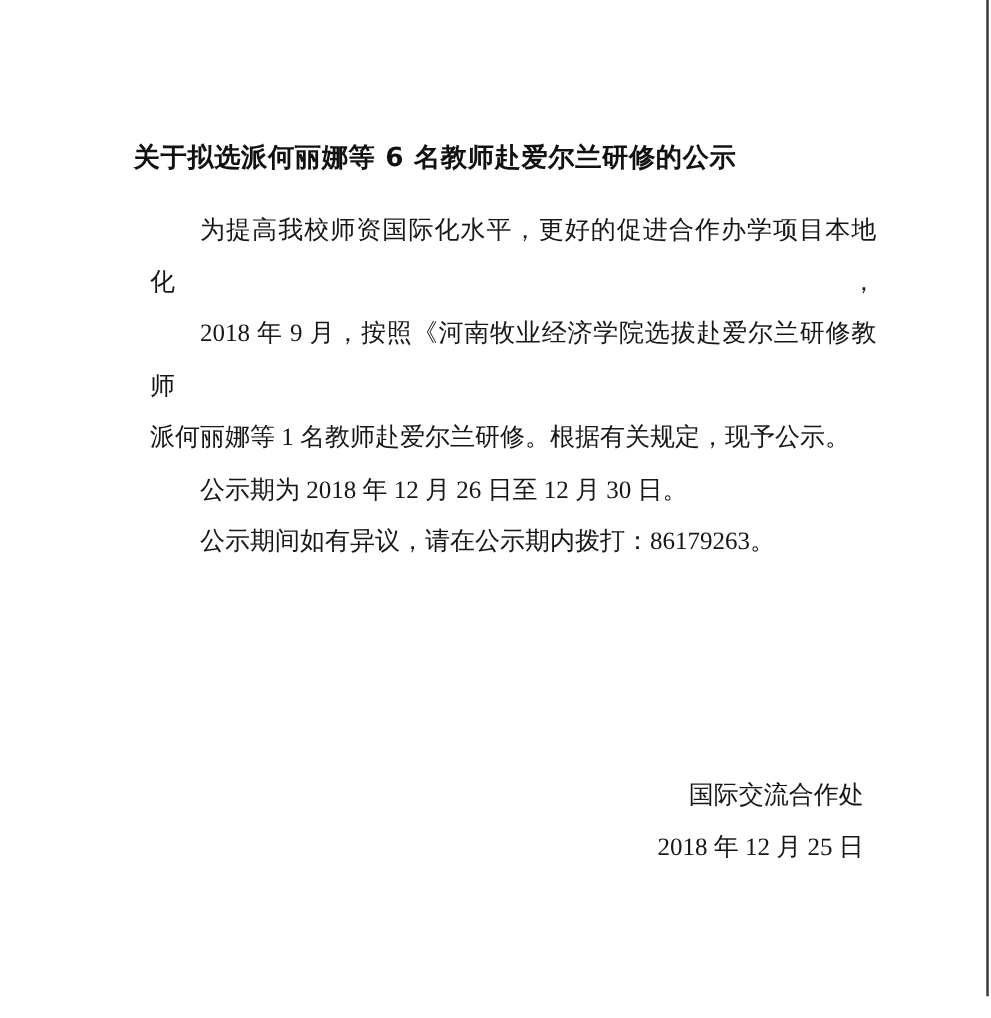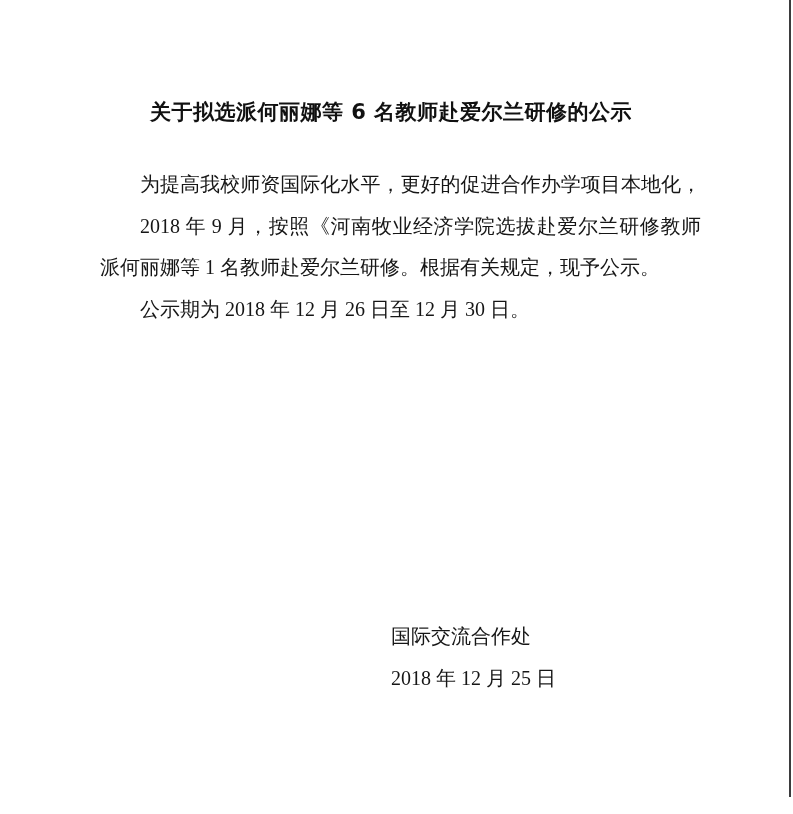--- a/index.html
+++ b/index.html
@@ -7,60 +7,60 @@
   .page {
     position: relative;
     width: 793px;
     height: 814px;
     background: #ffffff;
     font-family: "Liberation Serif", "DejaVu Serif", serif;
     color: #161616;
   }
   .doc-title {
     position: absolute;
-    top: 98px;
+    top: 112px;
     left: 0;
     width: 696px;
     text-align: center;
     font-family: "DejaVu Sans", "Liberation Sans", sans-serif;
     font-weight: bold;
     font-size: 21px;
     line-height: 28px;
     color: #111111;
     letter-spacing: 0.5px;
-    margin-left: 43px;
   }
   .body-block {
     position: absolute;
     top: 164px;
     left: 100px;
     width: 601px;
     font-size: 20px;
   }
   .line {
     line-height: 41.5px;
     white-space: nowrap;
     text-align: left;
+    margin-left: 20px;
   }
   .line.fill {
     white-space: normal;
     text-align: justify;
     text-align-last: justify;
     text-justify: inter-character;
   }
   .line.indent { text-indent: 2em; }
   .signature-block {
     position: absolute;
     top: 616px;
     left: 391px;
     width: 300px;
     font-size: 20px;
     text-align: center;
   }
-  .signature-block .line { text-align: left; }
+  .signature-block .line { text-align: right; }
   .edge-line {
     position: absolute;
     top: 0;
     left: 789px;
     width: 2px;
     height: 797px;
     background: #3b3b3d;
   }
 </style>
 </head>
@@ -68,20 +68,21 @@
 
 <div class="page">
 
   <div class="doc-title">关于拟选派何丽娜等 6 名教师赴爱尔兰研修的公示</div>
 
   <div class="body-block">
     <div class="line indent fill">为提高我校师资国际化水平，更好的促进合作办学项目本地化，</div>
     <div class="line indent fill">2018 年 9 月，按照《河南牧业经济学院选拔赴爱尔兰研修教师</div>
     <div class="line">派何丽娜等 1 名教师赴爱尔兰研修。根据有关规定，现予公示。</div>
     <div class="line indent">公示期为 2018 年 12 月 26 日至 12 月 30 日。</div>
+    <div class="line indent">公示期间如有异议，请在公示期内拨打：86179263。</div>
   </div>
 
   <div class="signature-block">
     <div class="line">国际交流合作处</div>
     <div class="line">2018 年 12 月 25 日</div>
   </div>
 
   <div class="edge-line"></div>
 
 </div>

